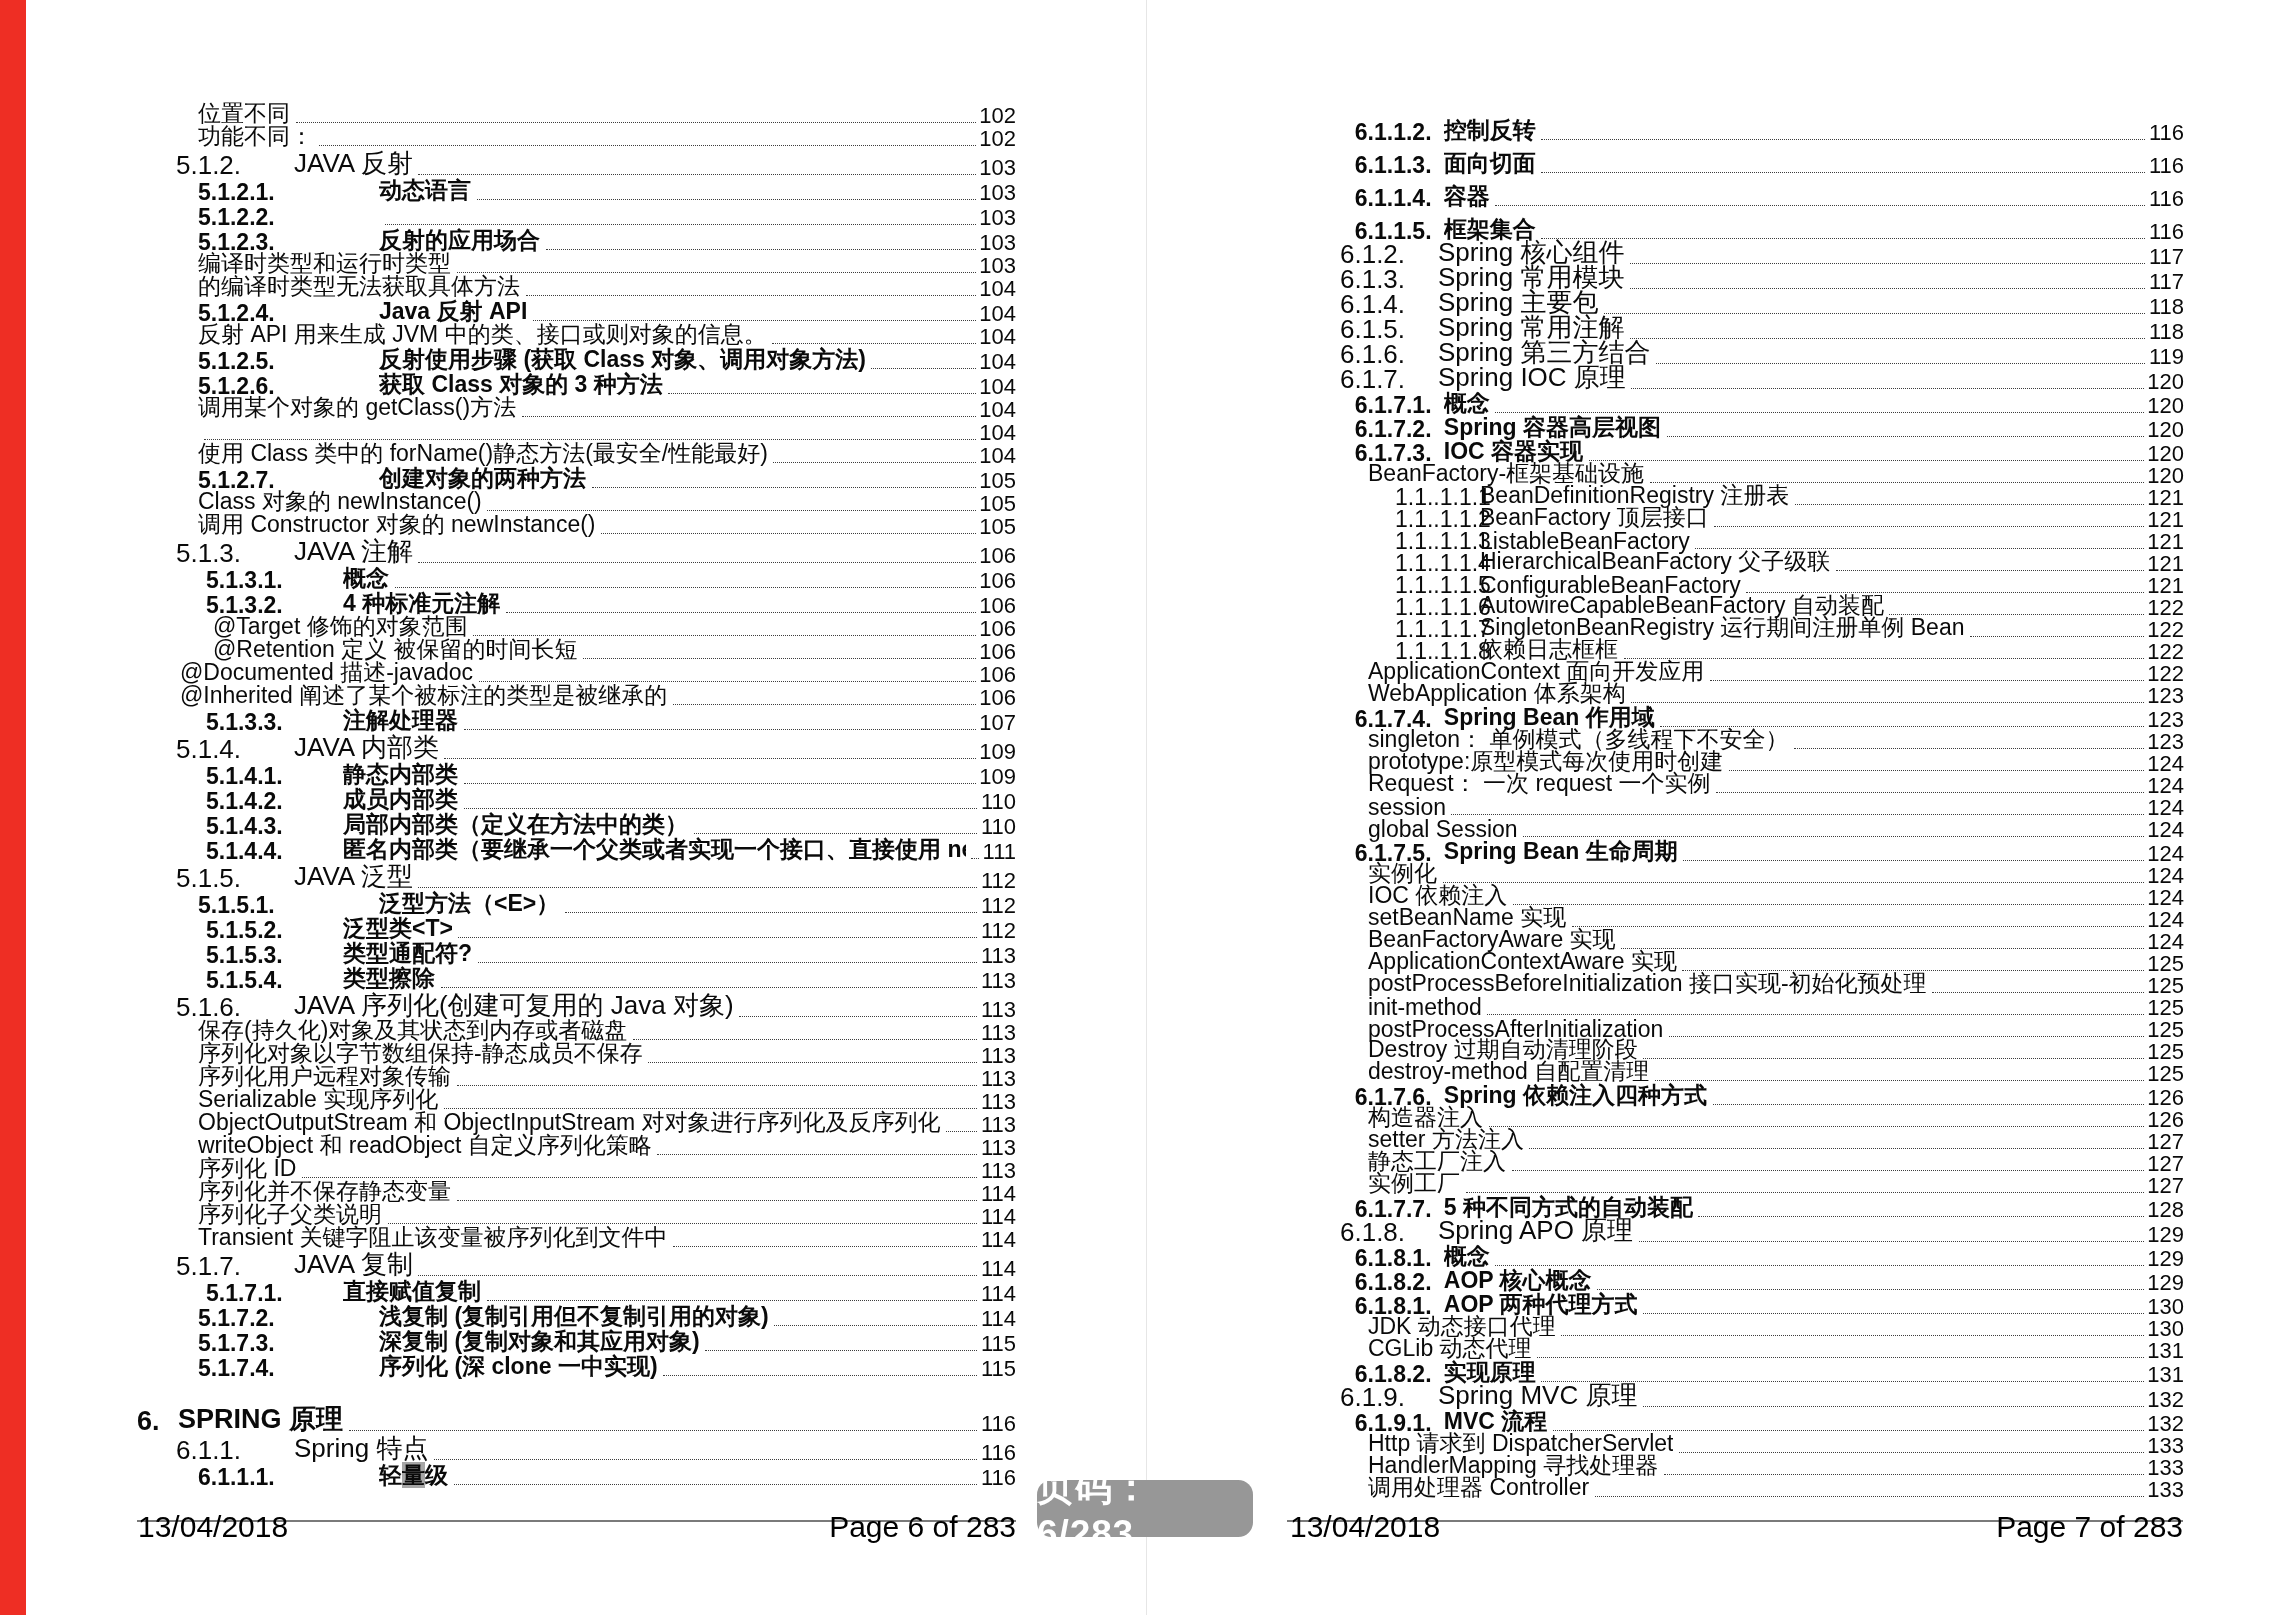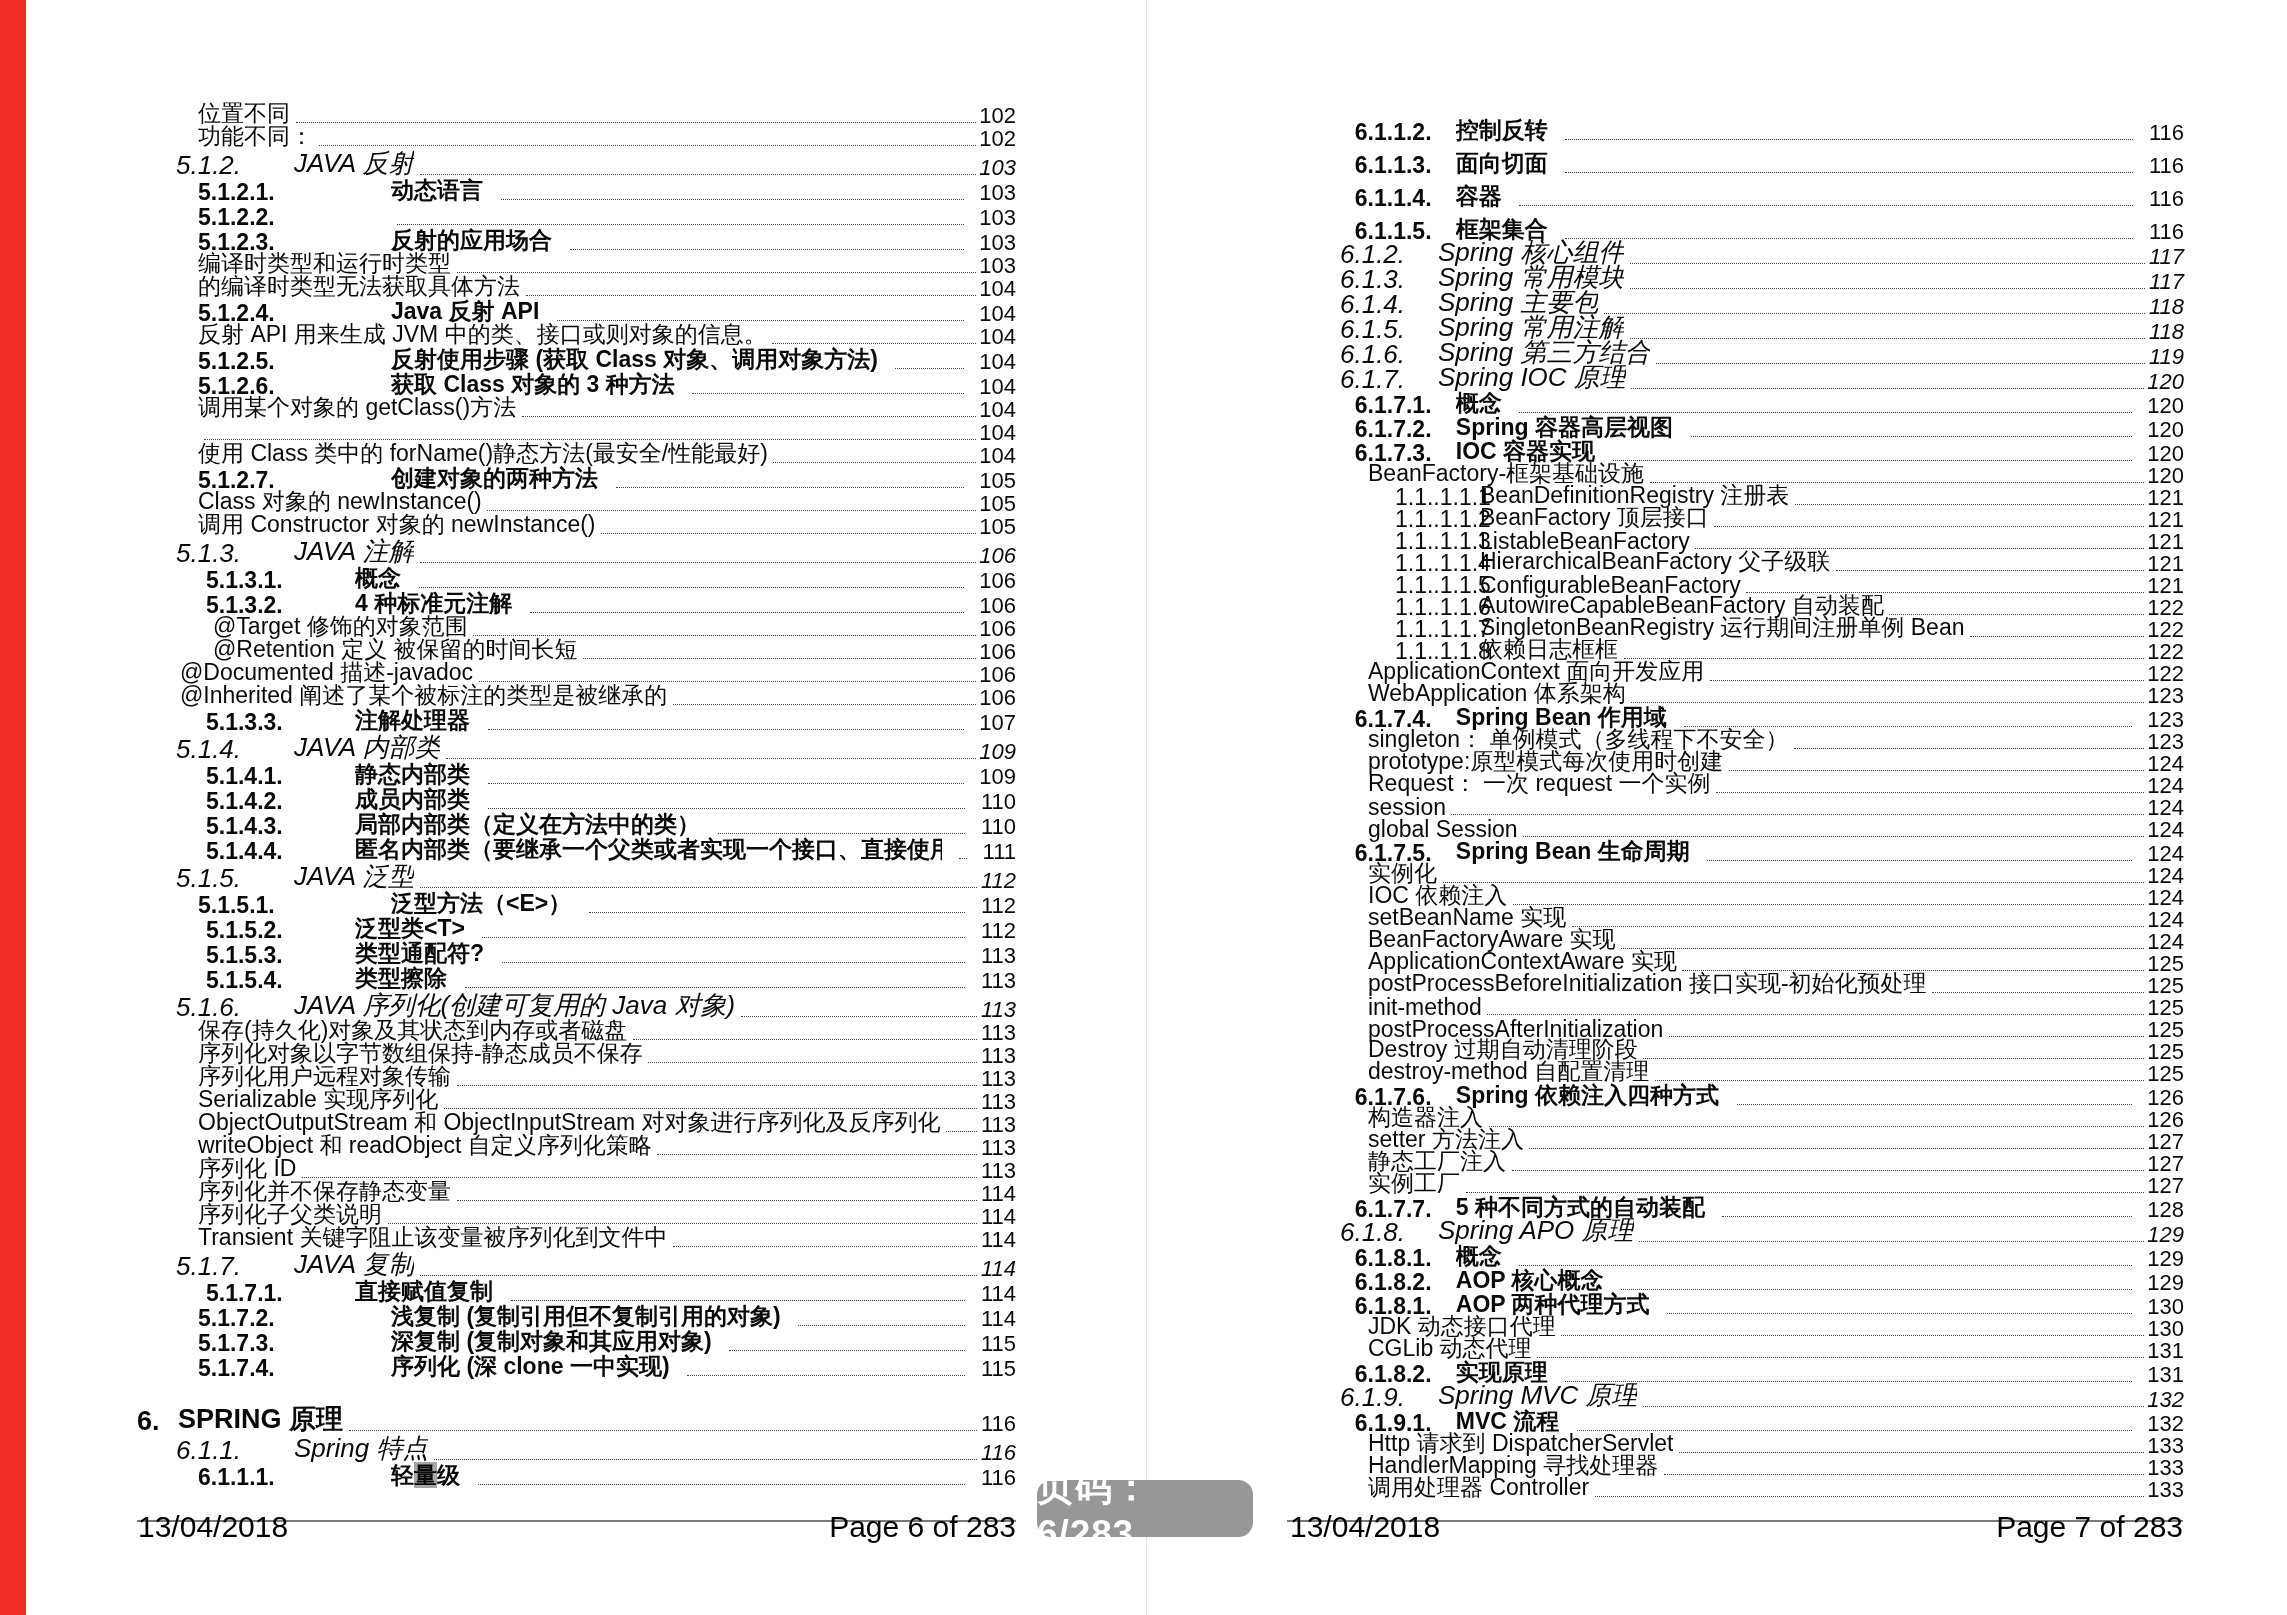--- a/index.html
+++ b/index.html
@@ -14,23 +14,23 @@
 
   .row{display:flex;align-items:flex-end;white-space:nowrap;}
   .num{flex:0 0 auto;}
   .title{flex:0 1 auto;overflow:hidden;}
   .leader{flex:1 1 auto;min-width:7.4px;margin:0 3.7px 6.5px 5.5px;border-bottom:1.8px dotted #3d3d3d;}
   .pg{flex:0 0 auto;font-weight:400;font-size:22px;}
 
   
   .lv-chapter{height:42px;margin-top:13px;font-weight:700;font-size:27px;}
   .lv-chapter .num{width:41px;}
-  .lv-section{height:29px;font-style:italic;font-size:26px;padding-left:39px;}
+  .lv-section{height:29px;font-size:26px;padding-left:39px;}
   .lv-section .num{width:118px;}
-  .lv-sub,.lv-sub2{height:25px;font-weight:700;font-size:23px;padding-left:61px;gap:12px;}
+  .lv-sub,.lv-sub2{height:25px;font-weight:700;font-size:23px;padding-left:61px;}
   .lv-sub .num{width:181px;}
   .lv-sub2 .num{width:137px;margin-left:8px;}
   .lv-body{height:23px;font-size:23px;padding-left:61px;}
   .lv-body-deep{height:23px;font-size:23px;padding-left:76px;}
   .lv-body-shallow{height:23px;font-size:23px;padding-left:43px;}
 
   
   .toc-right .lv-section{height:25px;padding-left:0;}
   .toc-right .lv-section .num{width:98px;}
   .toc-right .lv-sub{height:24px;padding-left:14.8px;}

